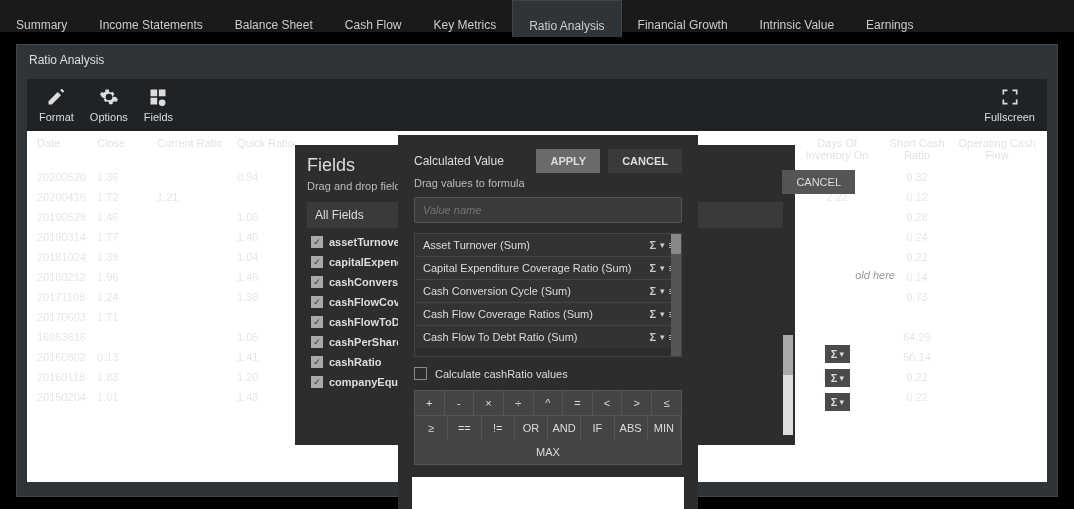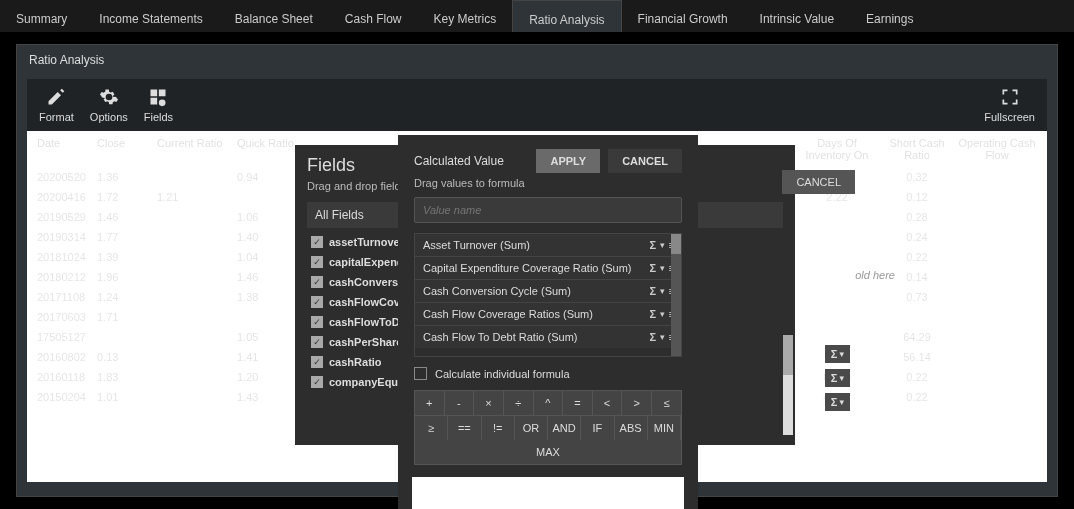--- a/index.html
+++ b/index.html
@@ -13,21 +13,21 @@
     overflow: hidden;
     position: relative;
   }
   .tabs {
     display: flex;
     background: #1a1a1a;
     height: 32px;
     align-items: stretch;
   }
   .tab {
-    padding: 12px 16px;
+    padding: 18px 16px;
     color: #ccc;
     cursor: pointer;
     font-size: 12px;
     border-bottom: 2px solid transparent;
   }
   .tab.active {
     background: #2f3438;
     border: 1px solid #444;
     border-bottom: none;
   }
@@ -419,21 +419,21 @@
           <div class="colA">20170603</div>
           <div class="colB">1.71</div>
           <div class="colC"></div>
           <div class="colD"></div>
           <div class="col-spacer"></div>
           <div class="colR"></div>
           <div class="colR"></div>
           <div class="colR"></div>
         </div>
         <div class="grid-row">
-          <div class="colA">17505127</div>
+          <div class="colA">16953616</div>
           <div class="colB"></div>
           <div class="colC"></div>
           <div class="colD">1.05</div>
           <div class="col-spacer"></div>
           <div class="colR"></div>
           <div class="colR">64.29</div>
           <div class="colR"></div>
         </div>
         <div class="grid-row">
           <div class="colA">20160802</div>
@@ -581,21 +581,21 @@
             <span class="burger">≡</span>
           </span>
         </div>
       </div>
     <div class="calc-scrollbar">
       <div class="calc-scroll-thumb"></div>
     </div>
   </div>
   <div class="calc-check">
     <span class="cbox"></span>
-    <span>Calculate individual formula</span>
+    <span>Calculate cashRatio values</span>
   </div>
   <div class="calc-ops" id="ops-row1">
       <div class="op">+</div>
       <div class="op">-</div>
       <div class="op">×</div>
       <div class="op">÷</div>
       <div class="op">^</div>
       <div class="op">=</div>
       <div class="op">&lt;</div>
       <div class="op">&gt;</div>

